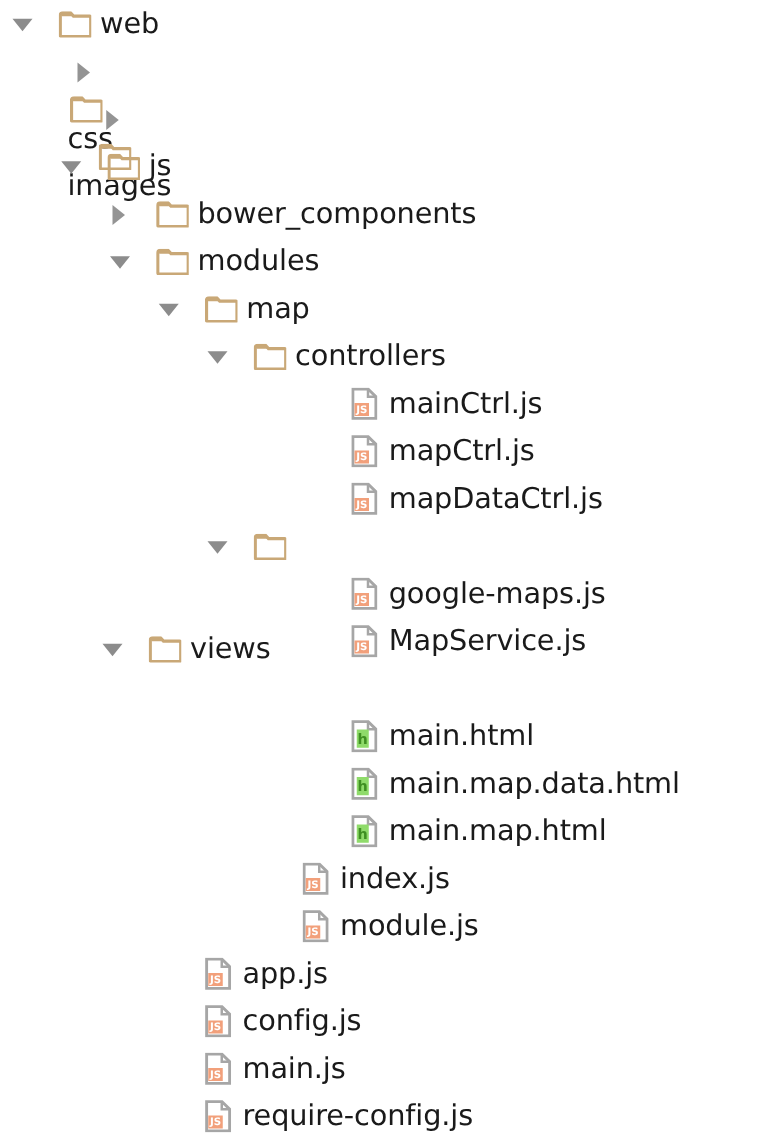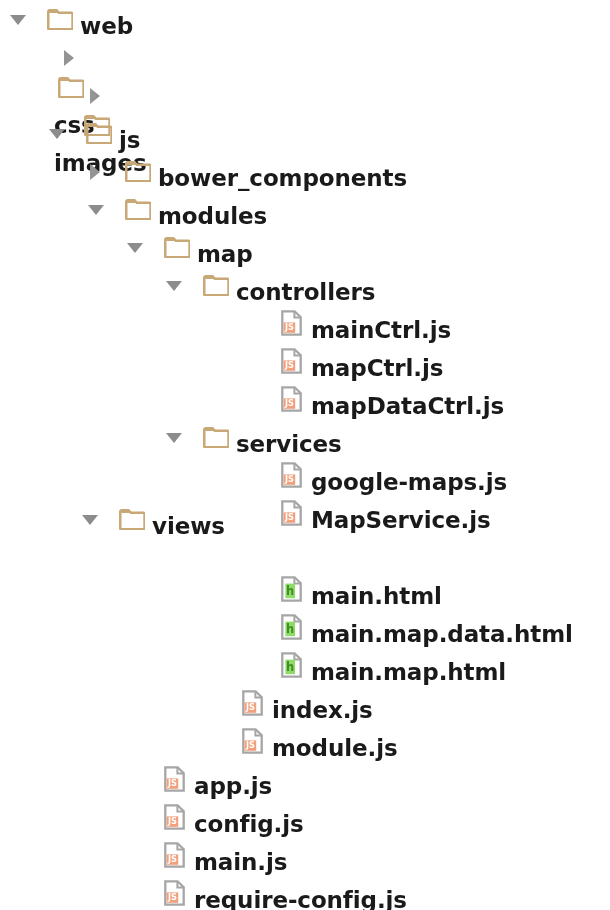--- a/index.html
+++ b/index.html
@@ -74,22 +74,21 @@
   .folder-icon { width: 26px; height: 21px; }
   .file-icon   { width: 21px; height: 26px; }
 
   
   .label {
     font-size: 23px;
     line-height: 26px;
     letter-spacing: -0.1px;
     color: #1a1a1a;
     padding-left: 7px;
-    font-weight: 700;
-    margin-top: 14px;
+    font-weight: 400;
   }
   .row.file .label { padding-left: 9px; }
 </style>
 </head>
 <body>
 
 <div id="tree">
     <div class="row folder" style="top: 0px; padding-left: 8px;">
       <span class="twisty open"></span>
       <span class="gap"></span>
@@ -219,21 +218,20 @@
     </div>
     <div class="row folder" style="top: 418px; padding-left: 164px;">
       <span class="twisty open"></span>
       <span class="gap"></span>
       <span style="display: flex; align-items: center;">
         <svg class="icon folder-icon" viewBox="0 0 26 21" xmlns="http://www.w3.org/2000/svg">
           <path d="M1.2 3.2 a2 2 0 0 1 2-2 h6.2 l2.4 2.6 h12.9 a0.9 0.9 0 0 1 0.9 0.9 v14.6 a0.9 0.9 0 0 1 -0.9 0.9 H2.1 a0.9 0.9 0 0 1 -0.9 -0.9 Z" fill="none" stroke="#c9a877" stroke-width="2.6"></path>
           <path d="M1.3 2.6 a1.6 1.6 0 0 1 1.7 -1.4 h6.4 l2.6 2.8 H2.6 Z" fill="#c9a877"></path>
         </svg>
       </span>
-      <span class="label">services</span>
     </div>
     <div class="row file" style="top: 456px; padding-left: 242px;">
       <span class="twisty none"></span>
       <span class="gap"></span>
       <span style="display: flex; align-items: center;">
         <svg class="icon file-icon" viewBox="0 0 21 26" xmlns="http://www.w3.org/2000/svg">
           <path d="M1.3 1.3 H13.6 L19.7 7.3 V24.7 H1.3 Z" fill="#ffffff" stroke="#a6a6a6" stroke-width="2.3" stroke-linejoin="miter"></path>
           <path d="M13.4 1.6 V7.4 H19.4" fill="none" stroke="#a6a6a6" stroke-width="2"></path>
           <rect x="2.6" y="12.4" width="11.6" height="10.4" fill="#f2a07b"></rect>
           <text x="8.4" y="20.4" font-family="DejaVu Sans, Liberation Sans, sans-serif" font-size="8.2" font-weight="bold" fill="#ffffff" text-anchor="middle">JS</text>

